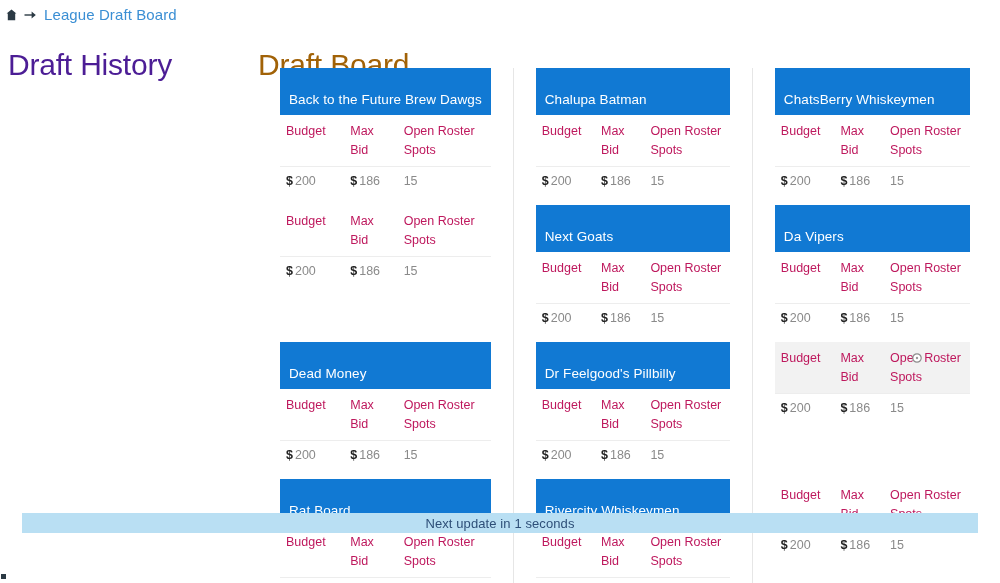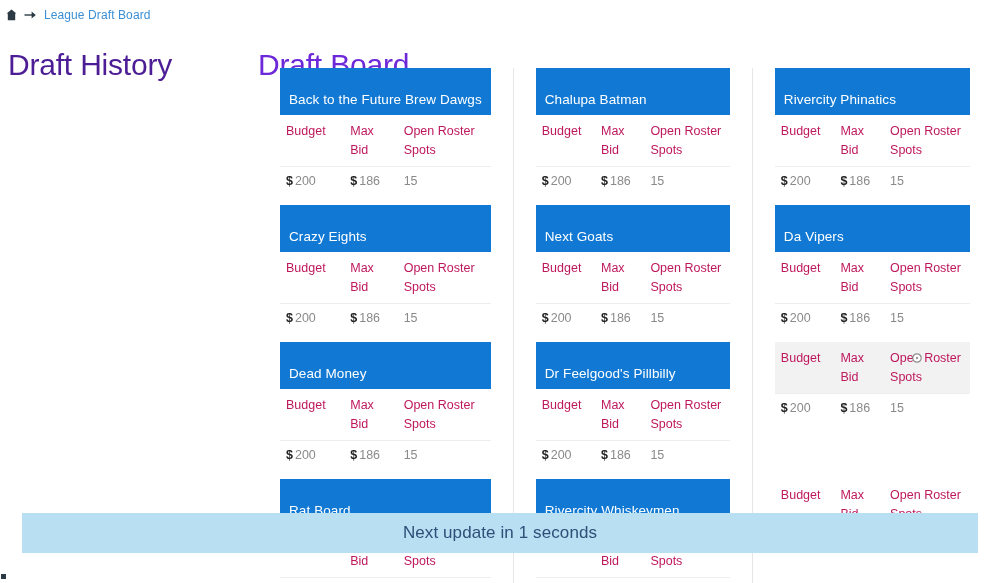--- a/index.html
+++ b/index.html
@@ -37,21 +37,21 @@
     top: 0px;
   }
   .bc-arrow {
     display: inline-block;
     width: 13px;
     height: 12px;
     position: relative;
   }
   .bc-link {
     color: #3b8fd4;
-    font-size: 12px;
+    font-size: 15px;
     letter-spacing: 0.1px;
     text-decoration: none;
     white-space: nowrap;
   }
 
   
   .left-title {
     position: absolute;
     left: 8px;
     top: 28px;
@@ -60,21 +60,21 @@
     color: #4c1d95;
     letter-spacing: -0.2px;
     white-space: nowrap;
   }
   .board-title {
     position: absolute;
     left: 258px;
     top: 28px;
     font-size: 30px;
     font-weight: 300;
-    color: #6d28d9;
+    color: #a16207;
     letter-spacing: -0.2px;
     white-space: nowrap;
   }
 
   
   .board {
     position: absolute;
     left: 258px;
     top: 68px;
     width: 734px;
@@ -138,24 +138,24 @@
   .card.hovered .card-table th { background: #f2f2f2; }
   .card.hovered .card-table { background: transparent; }
   .card.hovered .hover-zone { background: #f2f2f2; }
 
   
   .status-bar {
     position: absolute;
     left: 22px;
     top: 513px;
     width: 956px;
-    height: 40px;
+    height: 20px;
     background: #b9dff3;
     color: #2e4f78;
-    font-size: 17px;
+    font-size: 13px;
     display: flex;
     align-items: center;
     justify-content: center;
     letter-spacing: 0.1px;
   }
 
   
   .cursor {
     position: absolute;
     left: 911px;
@@ -233,42 +233,41 @@
               <td><span class="cur">$</span><span>200</span></td>
               <td><span class="cur">$</span><span>186</span></td>
               <td>15</td>
             </tr>
           </tbody>
         </table>
       </div>
     </div>
     <div class="cell">
       <div class="card">
-        <div class="card-header">Rivercity Phinatics</div>
-        <table class="card-table">
-          <thead>
-            <tr class="hover-zone">
-              <th class="col-budget">Budget</th>
-              <th class="col-maxbid">Max Bid</th>
-              <th class="col-spots">Open Roster Spots</th>
-            </tr>
-          </thead>
-          <tbody>
-            <tr>
-              <td><span class="cur">$</span><span>200</span></td>
-              <td><span class="cur">$</span><span>186</span></td>
-              <td>15</td>
-            </tr>
-          </tbody>
-        </table>
-      </div>
-    </div>
-    <div class="cell">
-      <div class="card">
-        <div class="card-header">Crazy Eights</div>
+        <div class="card-header">ChatsBerry Whiskeymen</div>
+        <table class="card-table">
+          <thead>
+            <tr class="hover-zone">
+              <th class="col-budget">Budget</th>
+              <th class="col-maxbid">Max Bid</th>
+              <th class="col-spots">Open Roster Spots</th>
+            </tr>
+          </thead>
+          <tbody>
+            <tr>
+              <td><span class="cur">$</span><span>200</span></td>
+              <td><span class="cur">$</span><span>186</span></td>
+              <td>15</td>
+            </tr>
+          </tbody>
+        </table>
+      </div>
+    </div>
+    <div class="cell">
+      <div class="card">
         <table class="card-table">
           <thead>
             <tr class="hover-zone">
               <th class="col-budget">Budget</th>
               <th class="col-maxbid">Max Bid</th>
               <th class="col-spots">Open Roster Spots</th>
             </tr>
           </thead>
           <tbody>
             <tr>

